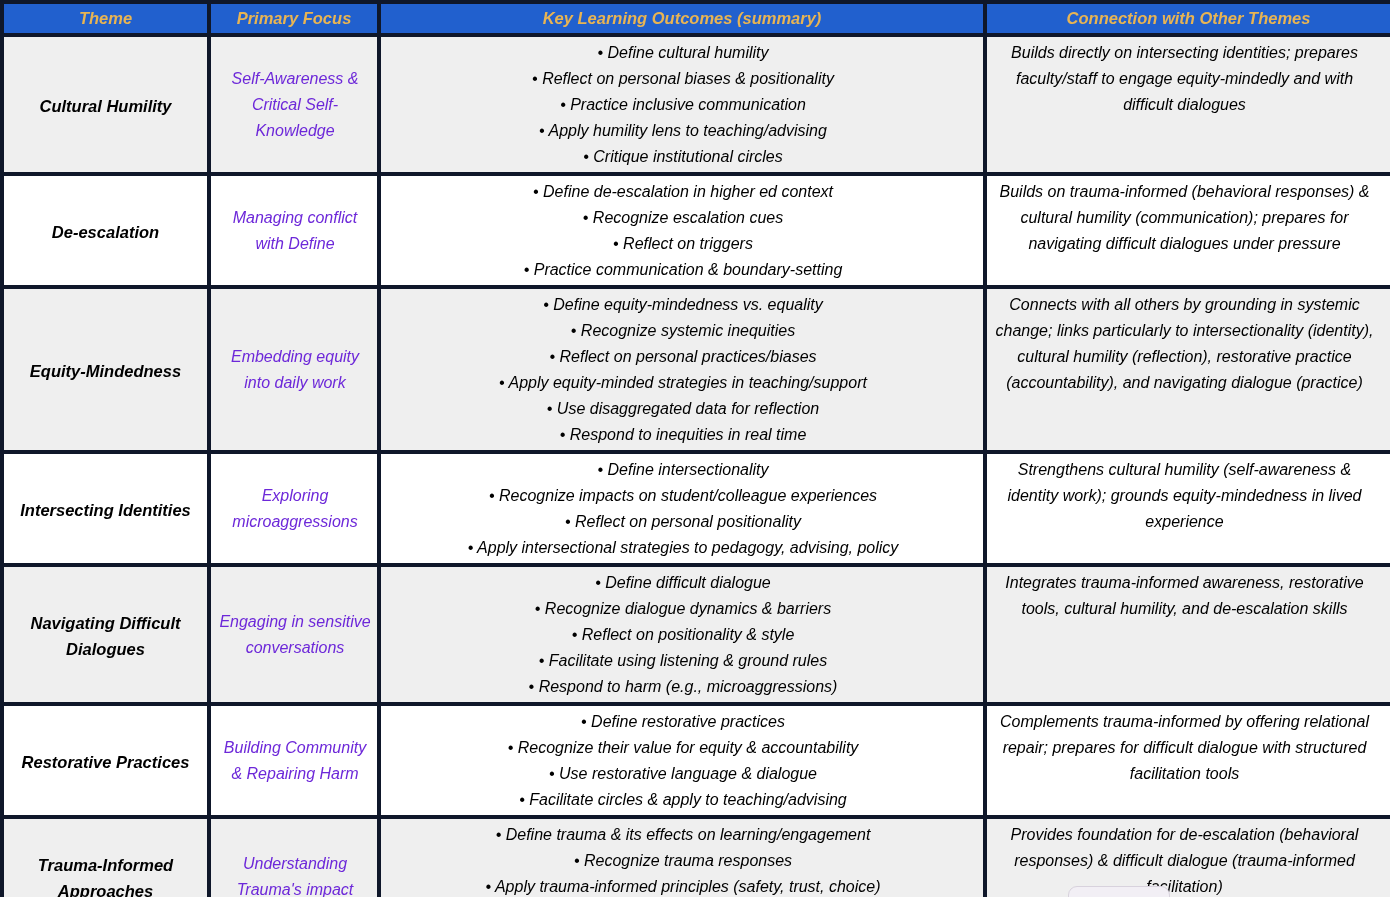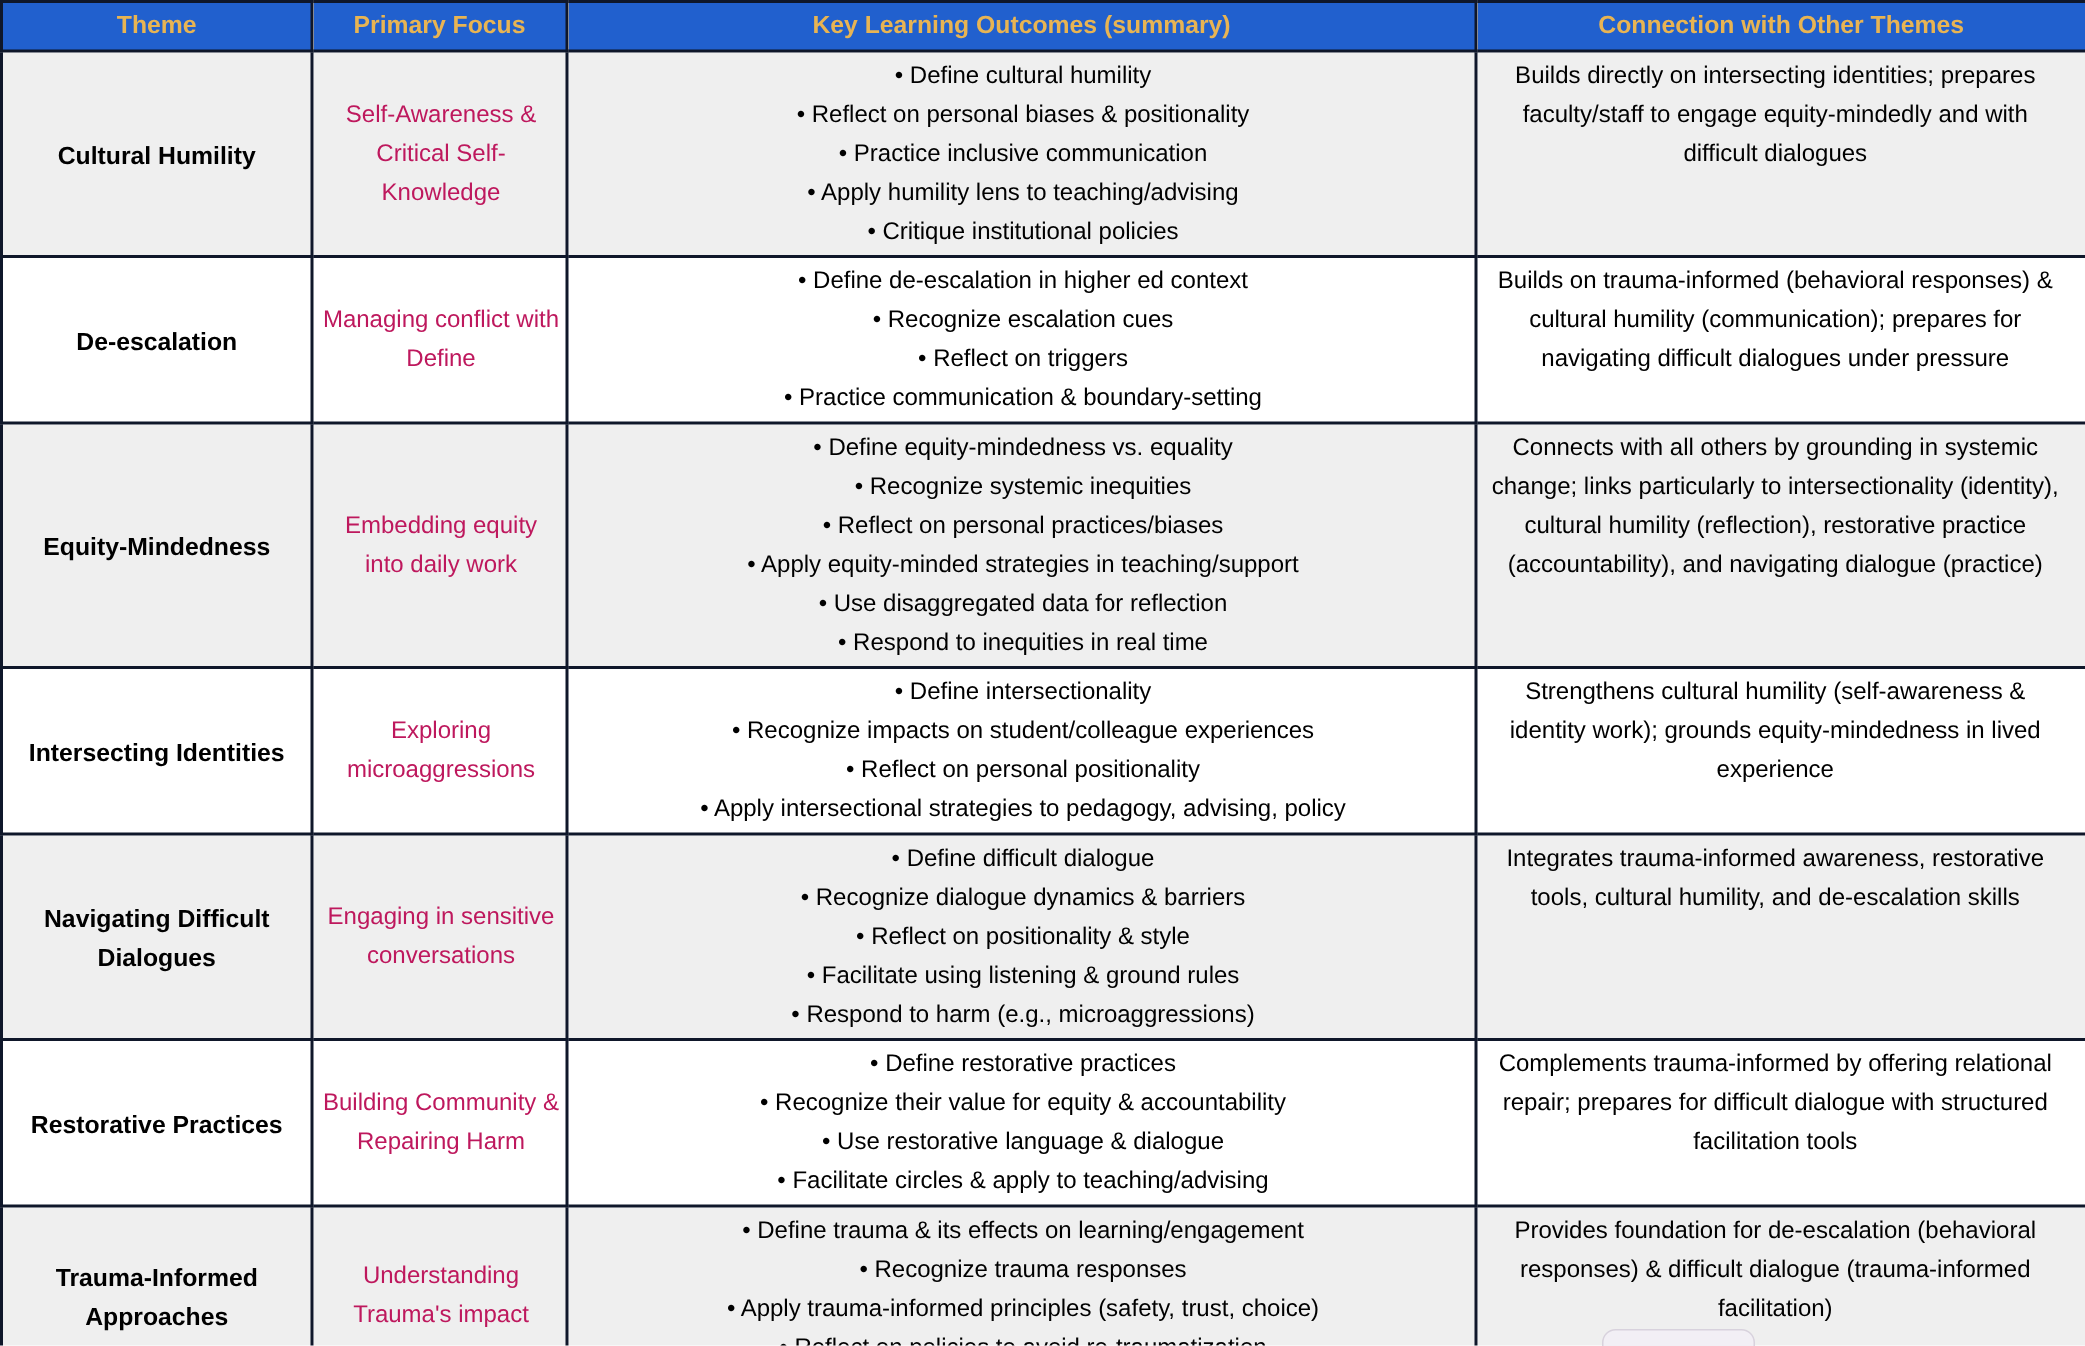--- a/index.html
+++ b/index.html
@@ -10,23 +10,24 @@
     overflow: hidden;
     background: #ffffff;
     font-family: "Liberation Sans", sans-serif;
   }
   table.themes {
     border-collapse: collapse;
     table-layout: fixed;
     width: 1390px;
   }
   table.themes th, table.themes td {
-    border: 2px solid #0f172a;
+    border: 4px solid #0f172a;
     box-sizing: border-box;
     overflow: hidden;
+    font-style: italic;
   }
   thead th {
     background: #2160ce;
     color: #e8b453;
     font-weight: bold;
     font-size: 16.5px;
     height: 33px;
     text-align: center;
     vertical-align: middle;
     border-color: #bcc7de;
@@ -36,21 +37,21 @@
   td.theme {
     font-weight: bold;
     font-size: 16.5px;
     color: #000000;
     vertical-align: middle;
     padding: 2px 4px 0 4px;
     line-height: 26px;
   }
   td.focus {
     font-size: 16px;
-    color: #be185d;
+    color: #6d28d9;
     vertical-align: middle;
     padding: 2px 4px 2px 6px;
     line-height: 26px;
   }
   td.outcomes {
     font-size: 16px;
     color: #000000;
     vertical-align: top;
     padding: 3px 6px 2px 8px;
     line-height: 26px;
@@ -100,21 +101,21 @@
   </thead>
   <tbody id="tbody">
       <tr class="alt" style="height: 133px;">
     <td class="theme">Cultural Humility</td>
     <td class="focus">Self-Awareness &amp; Critical Self-Knowledge</td>
     <td class="outcomes">
           <div class="bullet">Define cultural humility</div>
           <div class="bullet">Reflect on personal biases &amp; positionality</div>
           <div class="bullet">Practice inclusive communication</div>
           <div class="bullet">Apply humility lens to teaching/advising</div>
-          <div class="bullet">Critique institutional policies</div>
+          <div class="bullet">Critique institutional circles</div>
         </td>
     <td class="connection">Builds directly on intersecting identities; prepares faculty/staff to engage equity-mindedly and with difficult dialogues</td>
   </tr>
       <tr style="height: 110px;">
     <td class="theme">De-escalation</td>
     <td class="focus">Managing conflict with Define</td>
     <td class="outcomes">
           <div class="bullet">Define de-escalation in higher ed context</div>
           <div class="bullet">Recognize escalation cues</div>
           <div class="bullet">Reflect on triggers</div>

